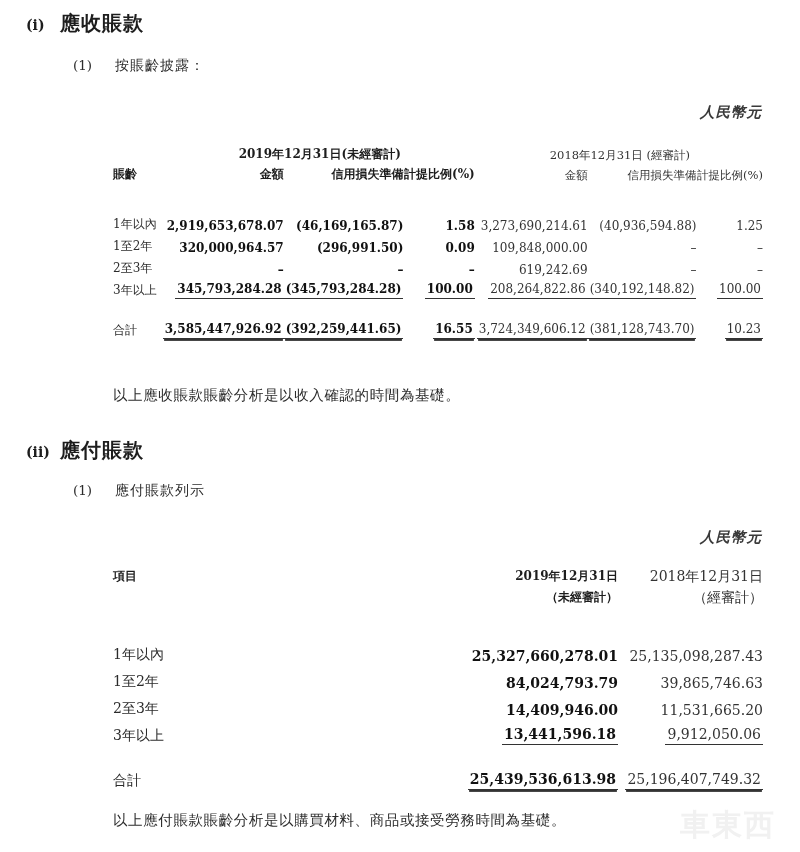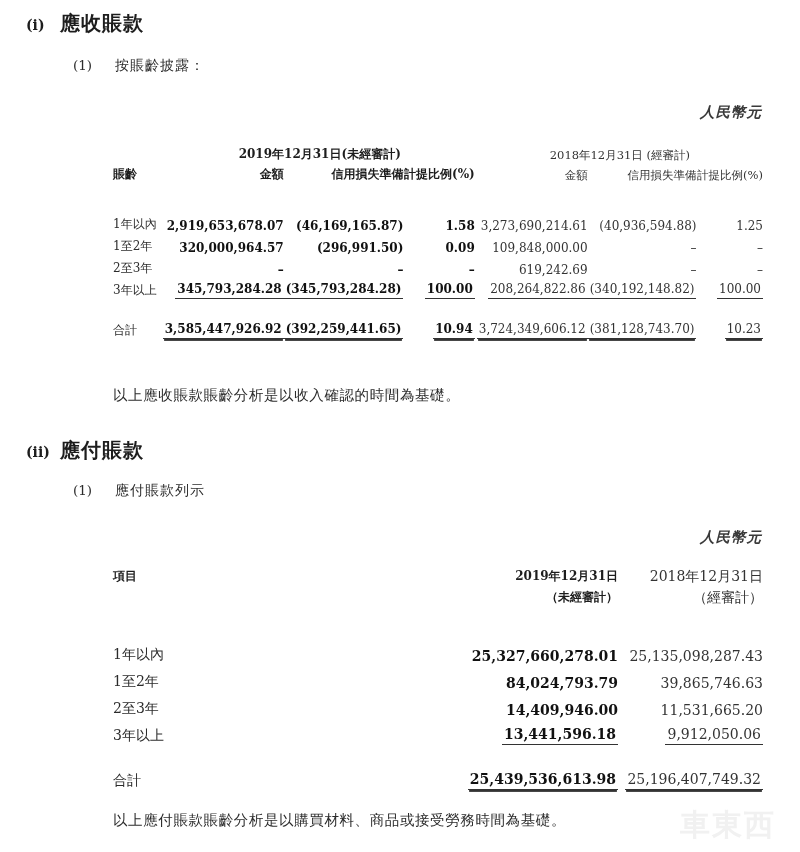--- a/index.html
+++ b/index.html
@@ -241,21 +241,21 @@
       </tr>
 
       <tr class="gap-row">
           <td colspan="7"></td>
         </tr>
 
       <tr class="row">
         <td class="c-label tot-lbl">合計</td>
         <td class="c-a v-cur dbl-under"><span>3,585,447,926.92</span></td>
         <td class="c-b v-cur dbl-under"><span>(392,259,441.65)</span></td>
-        <td class="c-c v-cur dbl-under"><span>10.94</span></td>
+        <td class="c-c v-cur dbl-under"><span>16.55</span></td>
         <td class="c-d v-prev dbl-under"><span>3,724,349,606.12</span></td>
         <td class="c-e v-prev dbl-under"><span>(381,128,743.70)</span></td>
         <td class="c-f v-prev dbl-under"><span>10.23</span></td>
       </tr>
     </tbody>
   </table>
 
   <div class="note" style="left:113px; top:386px;">以上應收賬款賬齡分析是以收入確認的時間為基礎。</div>
 
   <div class="sec-head" style="left:0px; top:437px;">

